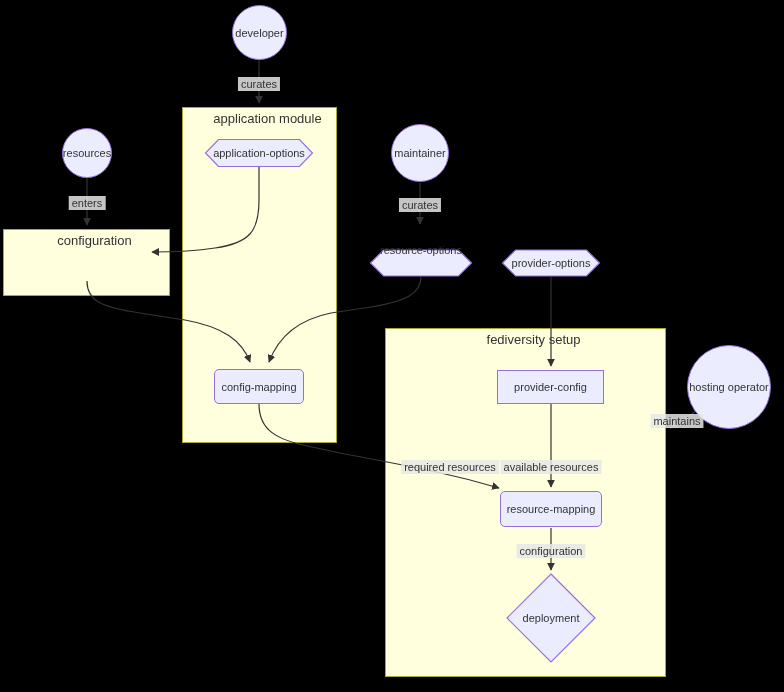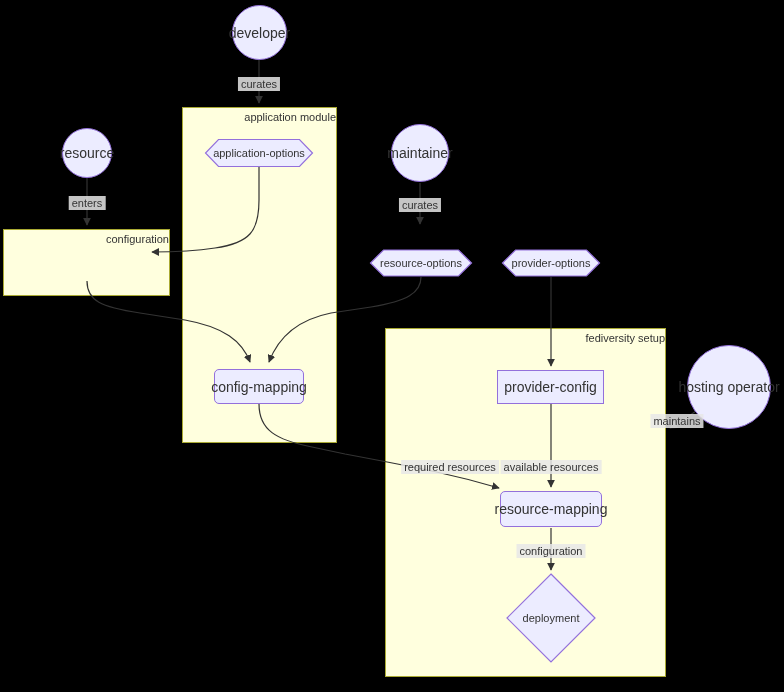--- a/index.html
+++ b/index.html
@@ -5,29 +5,29 @@
   :root{
     --node-fill:#ECECFF; --node-border:#9370DB;
     --subgraph-fill:#FFFFDE; --subgraph-border:#AAAA33;
     --edge:#333333; --label-bg:#E8E8E8; --text:#333333; --background:#000000;
   }
   html,body{margin:0;padding:0;}
   body{background:var(--background);font-family:"Liberation Sans",sans-serif;}
   .stage{position:relative;width:784px;height:692px;background:var(--background);overflow:hidden;}
   .subgraph{position:absolute;box-sizing:border-box;background:var(--subgraph-fill);
     border:1.5px solid var(--subgraph-border);}
-  .sg-title{position:absolute;top:3px;left:0;right:0;text-align:right;
-    font-size:11px;color:var(--text);padding-left:16px;}
+  .sg-title{position:absolute;top:3px;left:0;right:0;text-align:center;
+    font-size:13px;color:var(--text);padding-left:16px;}
   .edges{position:absolute;left:0;top:0;z-index:2;}
   .edge-path{stroke:var(--edge);stroke-width:1.2;fill:none;}
   .marker-head{fill:var(--edge);}
   .hex,.diamond{fill:var(--node-fill);stroke:var(--node-border);stroke-width:1.2;}
   .node{position:absolute;box-sizing:border-box;display:flex;align-items:center;justify-content:center;
     background:var(--node-fill);border:1.2px solid var(--node-border);color:var(--text);
-    font-size:14px;text-align:center;z-index:3;white-space:nowrap;}
+    font-size:11px;text-align:center;z-index:3;white-space:nowrap;}
   .circle{border-radius:50%;}
   .rounded{border-radius:5px;}
   .shape-label{position:absolute;transform:translate(-50%,-50%);color:var(--text);
     font-size:11px;white-space:nowrap;z-index:3;}
   .elabel{position:absolute;transform:translate(-50%,-50%);background:rgba(232,232,232,0.85);
     color:var(--text);font-size:11px;line-height:14px;padding:0 3px;white-space:nowrap;z-index:4;}
 </style>
 </head>
 <body>
 
@@ -62,26 +62,26 @@
     <path class="edge-path" marker-end="url(#arrow)" d="M551,528 L551,570"></path>
     <path class="edge-path" marker-end="url(#arrow)" d="M696,411 C687,418 679,423 670,428"></path>
 
     <polygon class="hex" points="218.5,139.5 299.5,139.5 312.5,153 299.5,166.5 218.5,166.5 205.5,153"></polygon>
     <polygon class="hex" points="383.5,250 458.5,250 471.5,263 458.5,276 383.5,276 370.5,263"></polygon>
     <polygon class="hex" points="515.5,250 586.5,250 599.5,263 586.5,276 515.5,276 502.5,263"></polygon>
     <polygon class="diamond" points="551,574 595,618 551,662 507,618"></polygon>
   </svg>
 
   <span class="shape-label" style="left:259px;top:153px;">application-options</span>
-  <span class="shape-label" style="left:421px;top:263px;">resource-options</span>
+  <span class="shape-label" style="left:421px;top:250px;">resource-options</span>
   <span class="shape-label" style="left:551px;top:263px;">provider-options</span>
   <span class="shape-label" style="left:551px;top:618px;">deployment</span>
 
   <div class="node circle" style="left:232px;top:5px;width:55px;height:55px;">developer</div>
-  <div class="node circle" style="left:62px;top:128px;width:50px;height:50px;">resource</div>
+  <div class="node circle" style="left:62px;top:128px;width:50px;height:50px;">resources</div>
   <div class="node circle" style="left:391px;top:124px;width:58px;height:58px;">maintainer</div>
   <div class="node circle" style="left:687px;top:345px;width:84px;height:84px;">hosting operator</div>
 
   <div class="node" style="left:497px;top:370px;width:107px;height:34px;">provider-config</div>
   <div class="node rounded" style="left:500px;top:491px;width:102px;height:36px;">resource-mapping</div>
   <div class="node rounded" style="left:214px;top:369px;width:90px;height:35px;">config-mapping</div>
 
   <span class="elabel" style="left:259px;top:84px;">curates</span>
   <span class="elabel" style="left:87px;top:203px;">enters</span>
   <span class="elabel" style="left:420px;top:205px;">curates</span>

